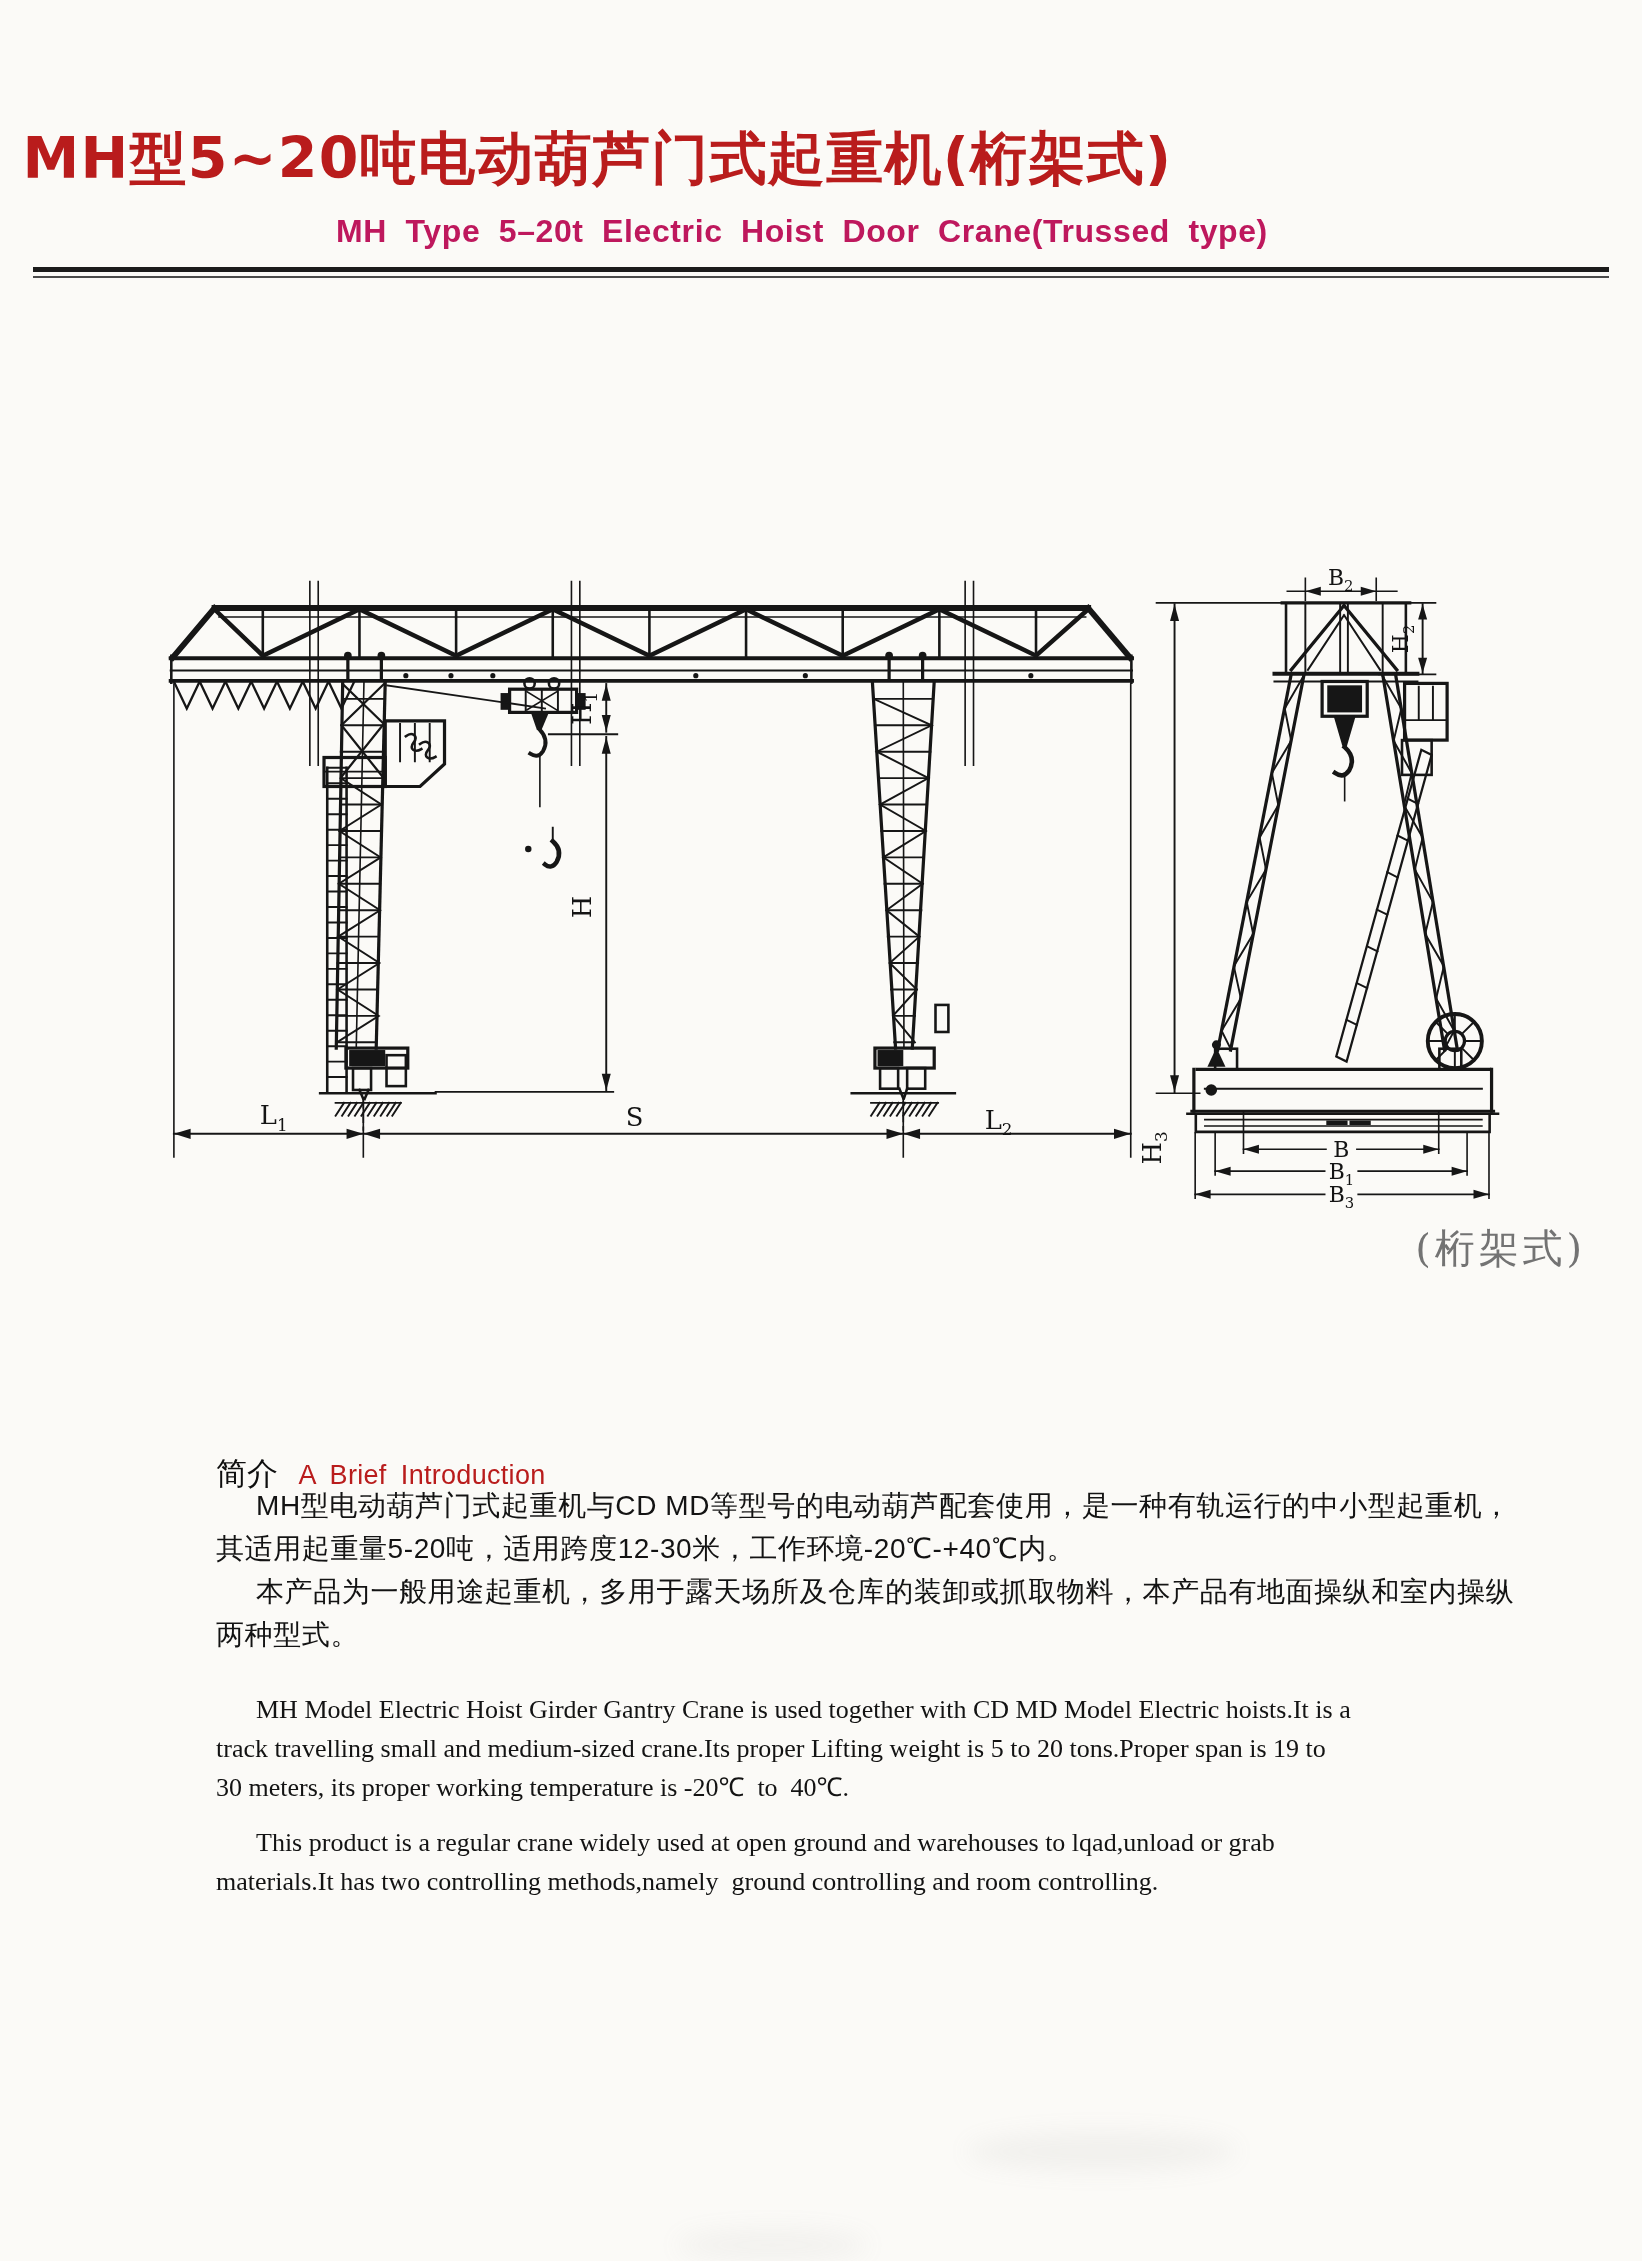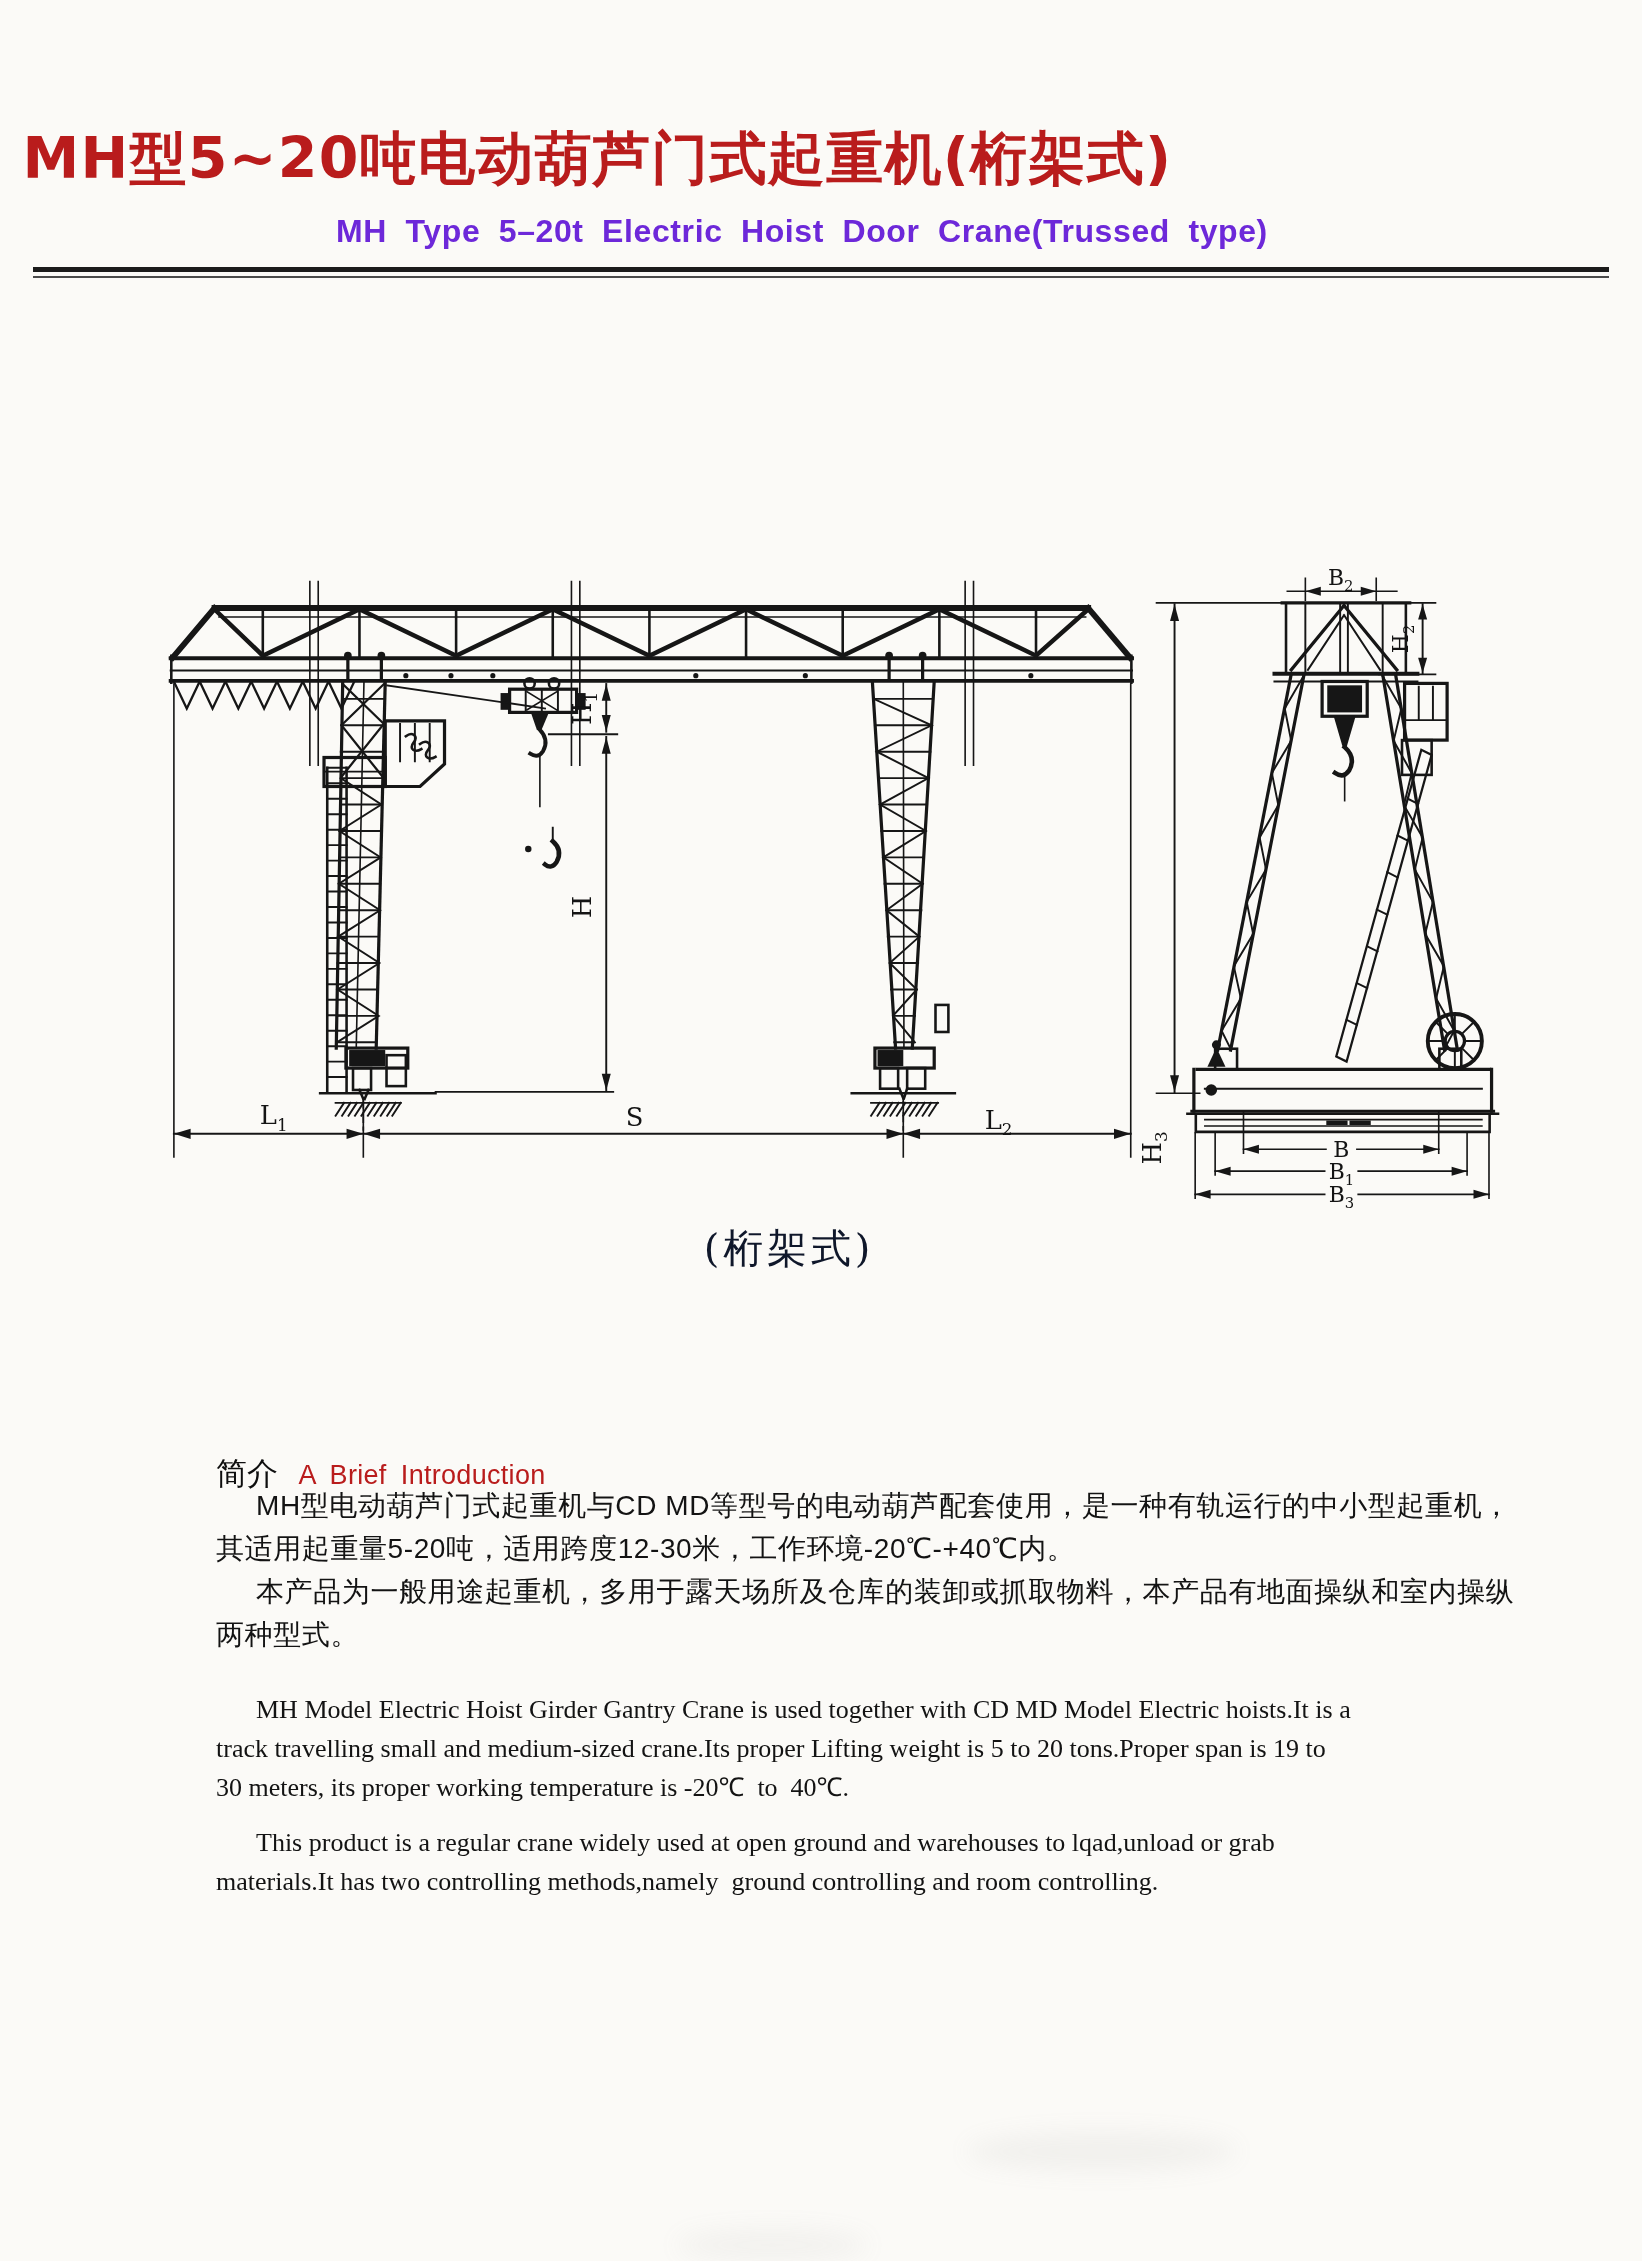--- a/index.html
+++ b/index.html
@@ -3,25 +3,25 @@
 <meta charset="utf-8">
 <style>
   html,body{margin:0;padding:0}
   body{width:1643px;height:2261px;position:relative;background:#fbfaf7;color:#151515;
        font-family:"DejaVu Sans",sans-serif;overflow:hidden}
   .abs{position:absolute}
   .page-title-zh{left:22.5px;top:121px;width:1559px;text-align:left;font-size:57px;
        font-weight:900;letter-spacing:1.3px;white-space:pre;color:#b91c1c}
   .page-title-en{left:22.5px;top:213px;width:1559px;text-align:center;font-size:32px;
        font-weight:bold;font-family:"Liberation Sans",sans-serif;word-spacing:9px;
-       letter-spacing:0.6px;white-space:pre;color:#6d28d9}
+       letter-spacing:0.6px;white-space:pre;color:#be185d}
   .rule-thick{left:33px;top:267px;width:1576px;height:4.5px;background:#1b1b1b}
   .rule-thin{left:33px;top:276px;width:1576px;height:1.9px;background:#4a4a4a}
-  .figure-caption{left:0;top:1221px;width:1578px;text-align:center;font-size:40px;
-       font-family:"DejaVu Serif",serif;letter-spacing:3.9px;color:#0f172a}
+  .figure-caption{left:8px;top:1221px;width:1578px;text-align:right;font-size:40px;
+       font-family:"DejaVu Serif",serif;letter-spacing:3.9px;color:#737373}
   .intro-heading{left:216px;top:1453px;display:flex;align-items:baseline;gap:20.6px;font-weight:normal}
   .intro-heading .zh{font-size:31px;color:#0e0e0e}
   .intro-heading .en{font-size:27px;font-family:"Liberation Sans",sans-serif;
        word-spacing:6.4px;letter-spacing:0.3px;color:#b91c1c}
   .zh-block{left:216px;top:1484px;width:1272px;font-family:Liberation Sans, sans-serif;
        font-size:28px;line-height:43px;letter-spacing:0.6px;color:#131313}
   .en-block{left:216px;top:1690px;width:1279px;font-family:Liberation Serif, serif;
        font-size:26px;line-height:39px;color:#131313}
   .line{white-space:pre}
   .indent{text-indent:40px}

